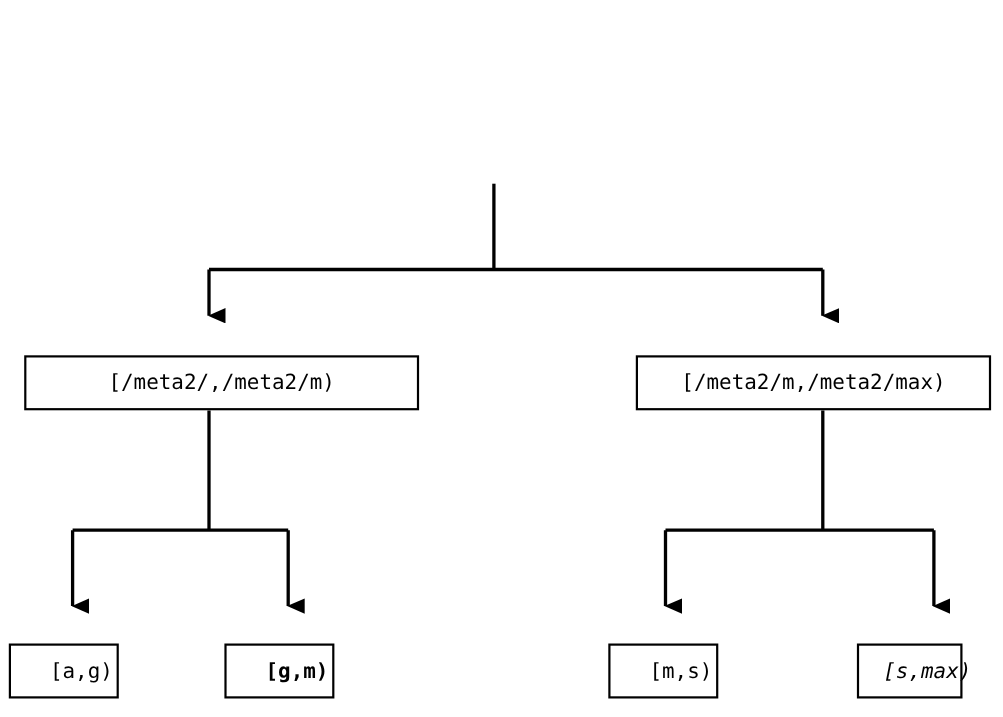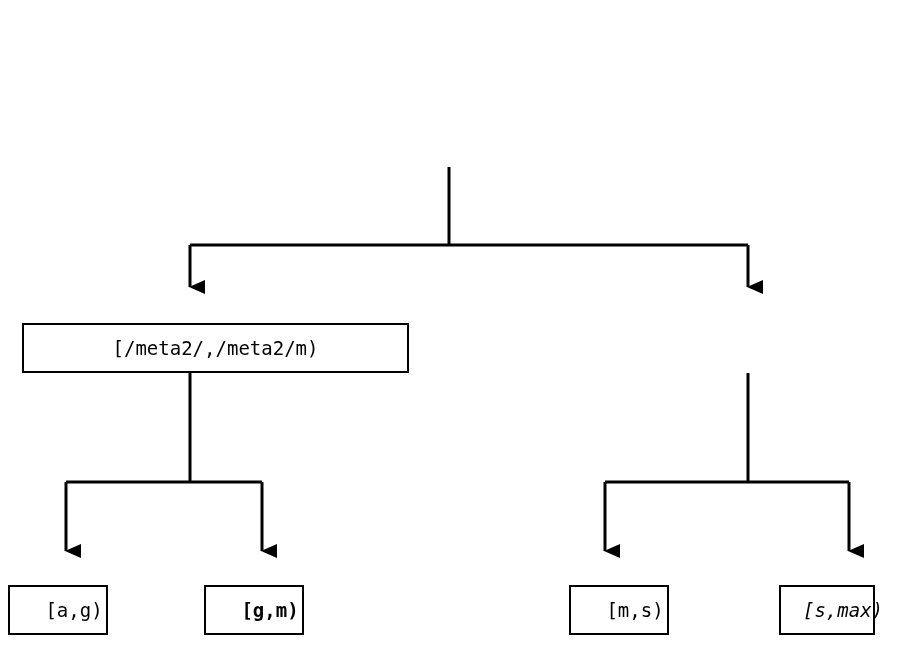--- a/index.html
+++ b/index.html
@@ -39,40 +39,40 @@
   .node-root {
     left: 258px;
     top: 12px;
     width: 382px;
     height: 155px;
     font-size: 21px;
   }
   .node-mid-left {
     left: 22px;
     top: 323px;
-    width: 387px;
+    width: 359px;
     height: 50px;
     font-size: 19px;
   }
   .node-mid-right {
     left: 578px;
     top: 323px;
     width: 323px;
     height: 50px;
     font-size: 19px;
   }
   .node-leaf {
     top: 585px;
     height: 50px;
     font-size: 19px;
     padding-left: 32px;
   }
   .leaf-1 { left: 8px;   width: 100px; }
   .leaf-2 { left: 204px; width: 100px; font-weight: bold; }
-  .leaf-3 { left: 553px; width: 100px; margin-left: 16px; }
+  .leaf-3 { left: 553px; width: 100px; }
   .leaf-4 { left: 779px; width: 96px; font-style: italic; }
 </style>
 </head>
 <body>
 
 <div id="canvas">
 
   <svg id="edge-layer" viewBox="0 0 912 652" width="912" height="652" xmlns="http://www.w3.org/2000/svg">
     <defs>
       <marker id="arrow-down" viewBox="0 0 14 16" refX="7" refY="15" markerWidth="14" markerHeight="16" markerUnits="userSpaceOnUse" orient="auto-start-reverse">
@@ -98,20 +98,21 @@
       <path d="M 748 373 L 748 482" stroke="#000000" stroke-width="3" fill="none"></path>
       <path d="M 605 482 L 849 482" stroke="#000000" stroke-width="3" fill="none"></path>
       <path d="M 605 482 L 605 551" stroke="#000000" stroke-width="3" fill="none" marker-end="url(#arrow-down)"></path>
       <path d="M 849 482 L 849 551" stroke="#000000" stroke-width="3" fill="none" marker-end="url(#arrow-down)"></path>
     </g>
   </svg>
 
 
   <div class="node node-mid-left">[/meta2/,/meta2/m)</div>
 
+  <div class="node node-mid-right">[/meta2/m,/meta2/max)</div>
 
   <div class="node node-leaf leaf-1">[a,g)</div>
 
   <div class="node node-leaf leaf-2">[g,m)</div>
 
   <div class="node node-leaf leaf-3">[m,s)</div>
 
   <div class="node node-leaf leaf-4">[s,max)</div>
 
 </div>

